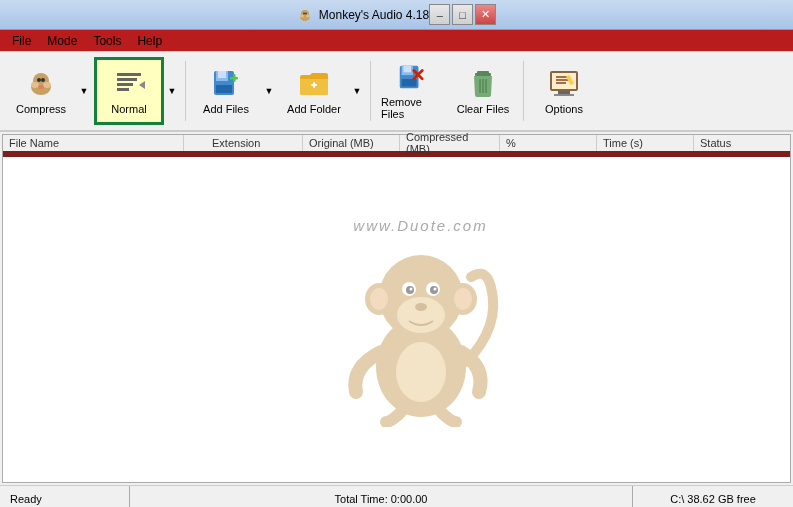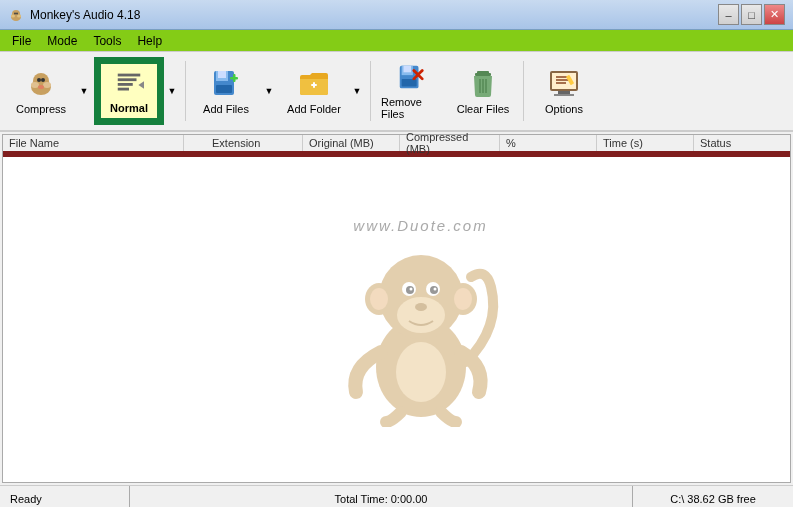--- a/index.html
+++ b/index.html
@@ -13,21 +13,21 @@
     }
 
     
     .title-bar {
       background: linear-gradient(to bottom, #c8daf0 0%, #a8c4e8 100%);
       height: 30px;
       display: flex;
       align-items: center;
       padding: 0 8px;
       border-bottom: 1px solid #7a9ec0;
-      justify-content: space-between;
+      justify-content: center;
     }
     .title-left {
       display: flex;
       align-items: center;
       gap: 6px;
     }
     .title-icon {
       width: 16px;
       height: 16px;
     }
@@ -49,21 +49,21 @@
       display: flex;
       align-items: center;
       justify-content: center;
       font-size: 11px;
       color: #333;
     }
     .title-btn.close { background: linear-gradient(to bottom, #e88, #c44); color: white; }
 
     
     .menu-bar {
-      background: #84cc16;
+      background: #b91c1c;
       height: 22px;
       display: flex;
       align-items: center;
       padding: 0 4px;
       border-bottom: 1px solid #ccc;
     }
     .menu-item {
       padding: 2px 8px;
       cursor: pointer;
       font-size: 12px;
@@ -94,22 +94,21 @@
       height: 68px;
       border: 1px solid transparent;
       background: transparent;
       cursor: pointer;
       font-size: 11px;
       gap: 4px;
       padding: 4px;
     }
     .toolbar-btn.active {
       background: #ffffc0;
-      border: 7px solid #15803d;
-      font-weight: bold;
+      border: 3px solid #15803d;
     }
     .toolbar-btn-icon {
       width: 32px;
       height: 32px;
     }
     .toolbar-dropdown {
       display: flex;
       flex-direction: column;
       align-items: center;
       justify-content: center;

